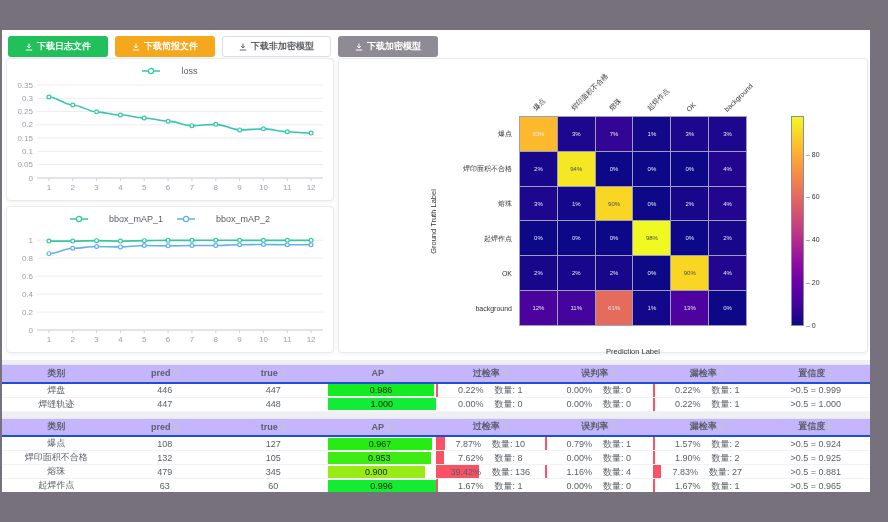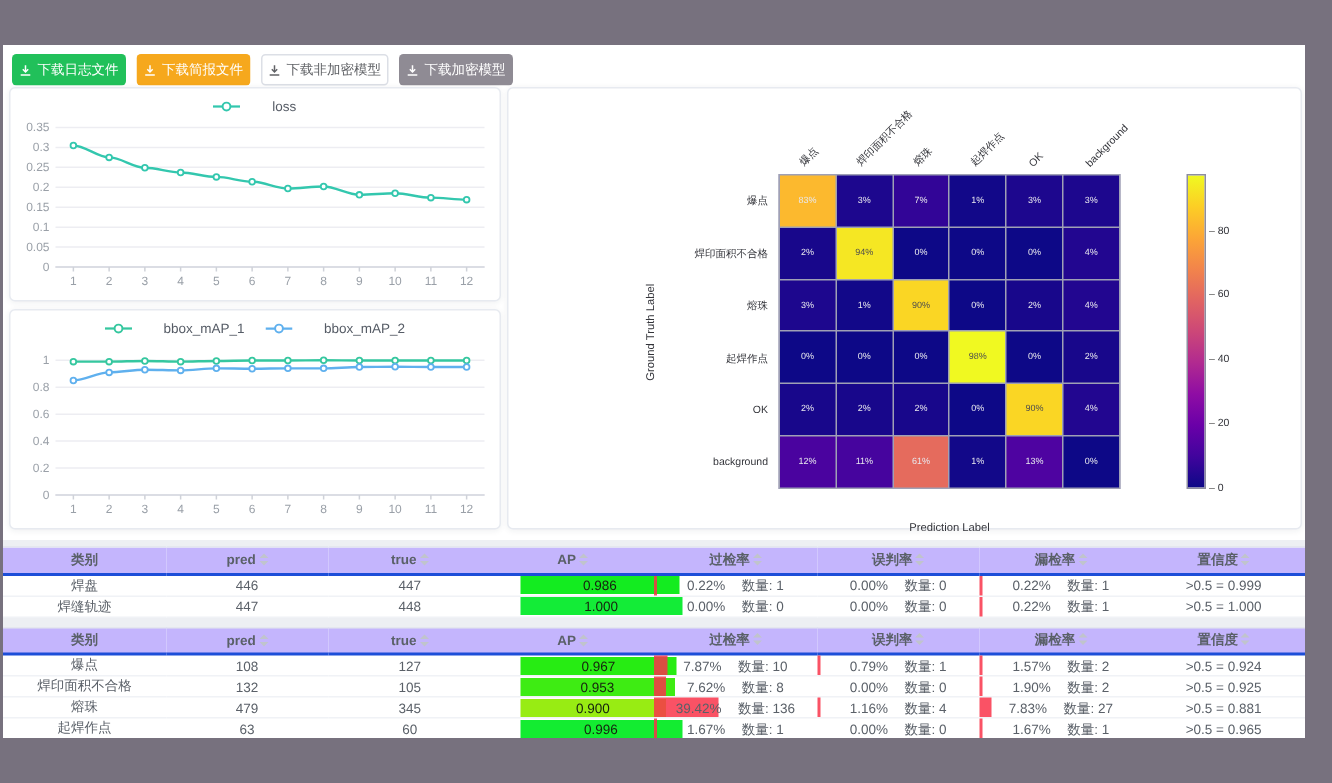--- a/index.html
+++ b/index.html
@@ -3,21 +3,21 @@
 <meta charset="utf-8">
 <style>
   * { margin:0; padding:0; box-sizing:border-box; }
   html,body { background:#55505c; }
   body { font-family:"Liberation Sans","DejaVu Sans",sans-serif; }
   .frame { position:relative; width:888px; height:522px; background:#77717e; overflow:hidden; margin:0 auto; }
   .page { position:absolute; left:2px; top:30px; width:868px; height:462px; background:#ffffff; overflow:hidden; }
 
   
   .toolbar { display:flex; gap:7px; align-items:center; padding:6px 6px 4px 6px; }
-  .btn { display:inline-flex; align-items:center; gap:4px; font-size:9px; line-height:1; padding:5px 4px; border-radius:3px; border:1px solid transparent; cursor:pointer; white-space:nowrap; }
+  .btn { display:inline-flex; align-items:center; gap:4px; font-size:9px; line-height:1; padding:5px 16px; border-radius:3px; border:1px solid transparent; cursor:pointer; white-space:nowrap;font-weight:bold; }
   .btn svg { display:block; }
   .btn-success { background:#21c05a; color:#fff; }
   .btn-warning { background:#f6a81d; color:#fff; }
   .btn-plain   { background:#fff; color:#606266; border-color:#dcdfe6; }
   .btn-info    { background:#8f8b94; color:#fff; }
 
   
   .card { position:absolute; background:#fff; border:1px solid #e7eaf0; border-radius:4px; box-shadow:0 1px 4px rgba(30,40,60,0.07); }
   #card-loss   { left:4px;  top:28px;  width:328px; height:143px; }
   #card-map    { left:4px;  top:176px; width:328px; height:147px; }
@@ -46,21 +46,21 @@
   #tables { position:absolute; left:0; top:330px; width:868px; bottom:0; background:#edeff3; padding-top:4px; }
   table { width:100%; border-collapse:collapse; table-layout:fixed; background:#fff; font-size:9px; color:#5a6068; }
   table + table { margin-top:6px; }
   th { height:18px; background:#c4b5fd; font-weight:bold; font-size:9px; color:#5a6068; border-bottom:2px solid #1d4ed8; border-top:1px solid #e4e7ee; }
   td { height:12px; text-align:center; border-bottom:1px solid #f0f2f6; padding:0; }
   .caret { display:inline-block; width:6px; height:8px; position:relative; margin-left:2px; vertical-align:-1px; cursor:pointer; }
   .caret::before, .caret::after { content:""; position:absolute; left:0; border-left:3px solid transparent; border-right:3px solid transparent; }
   .caret::before { top:0; border-bottom:3px solid #c0c4cc; }
   .caret::after { bottom:0; border-top:3px solid #c0c4cc; }
   .ap-wrap { width:100%; height:12px; }
-  .ap-bar { height:12px; line-height:12px; color:#16230f; text-align:center; font-size:9px;margin-left:19px; }
+  .ap-bar { height:12px; line-height:12px; color:#16230f; text-align:center; font-size:9px; }
   .rate-cell { position:relative; }
   .rate-bar { position:absolute; left:0; top:0; bottom:0; background:#f9344a; opacity:0.85; }
   .rate-text { position:relative; display:flex; justify-content:center; gap:11px; line-height:12px; }
   .conf-cell { color:#5a6068; }
 </style>
 </head>
 <body>
 
 <div class="frame">
   <div class="page">

